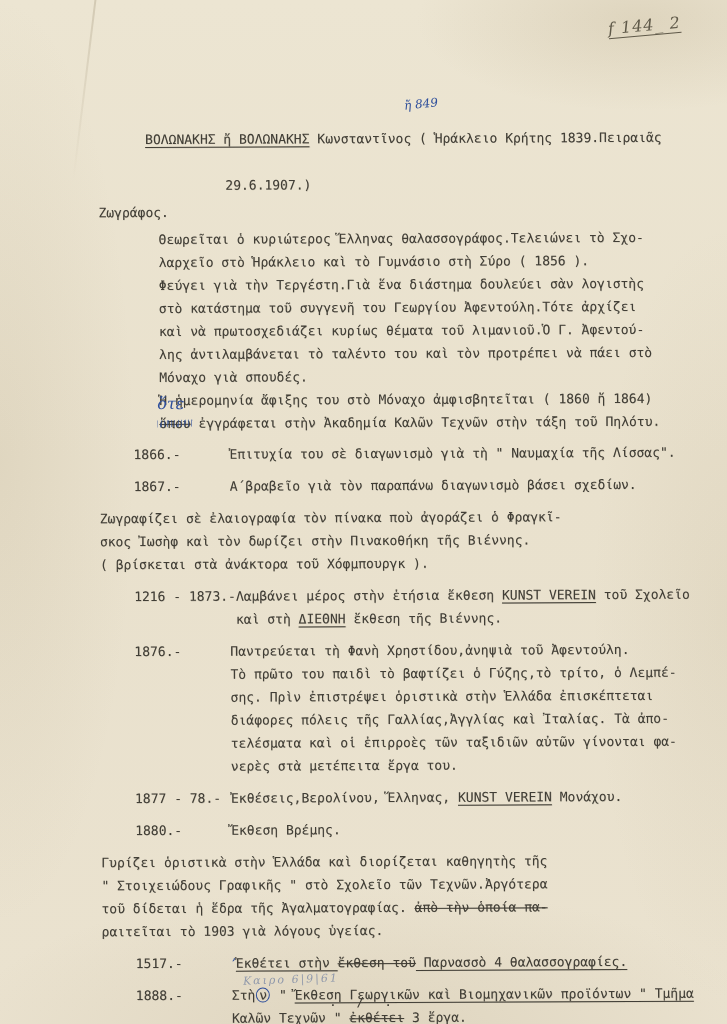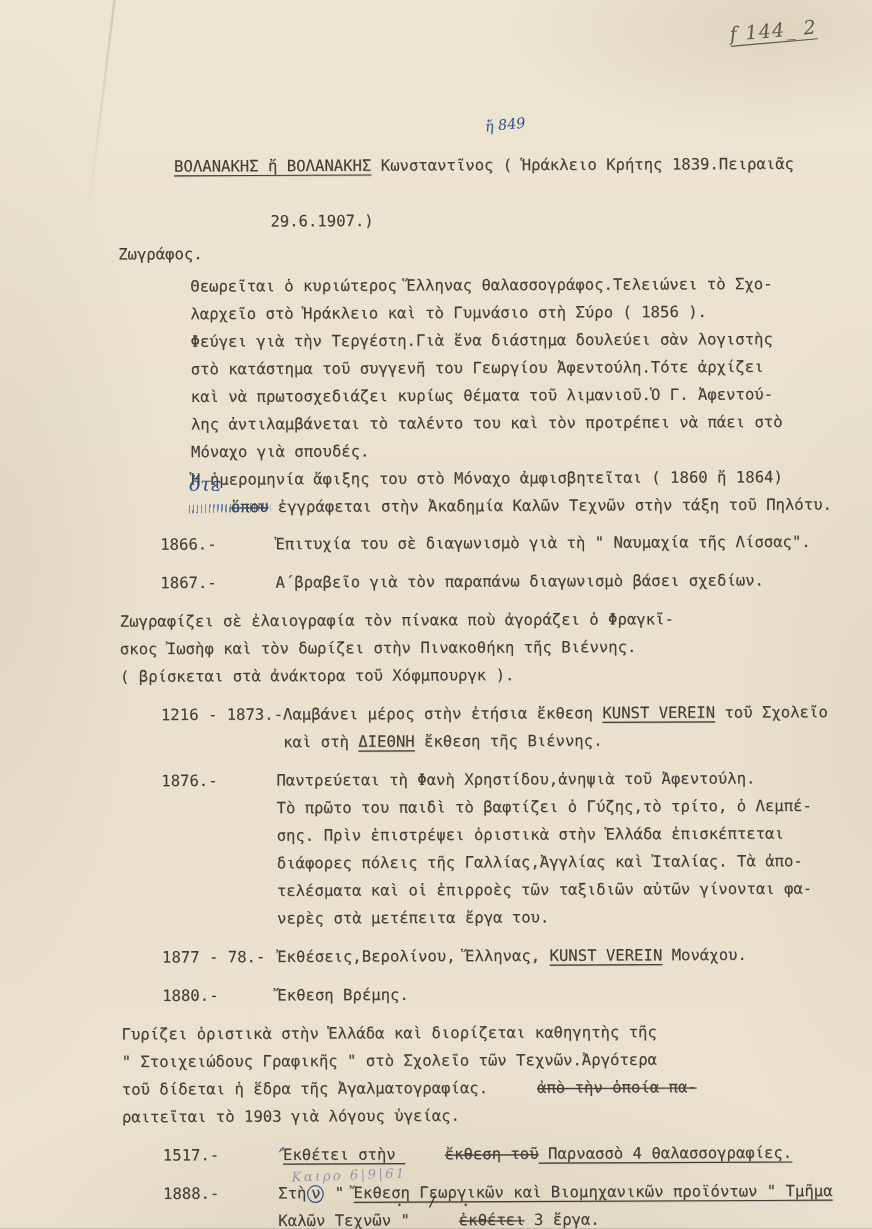--- a/index.html
+++ b/index.html
@@ -13,21 +13,21 @@
       linear-gradient(180deg,#ece5d2 0%, #e9e1cd 45%, #eae2cf 100%);
     font-family:"DejaVu Sans Mono","DejaVu Sans",monospace;
     color:#413e36;
   }
   .crease{position:absolute;left:84px;top:-10px;width:2px;height:190px;
     background:linear-gradient(180deg,rgba(140,125,95,.28),transparent);transform:rotate(7deg);}
   .content{position:absolute;left:100px;top:104px;width:575px;font-size:13px;line-height:23px;
     transform:rotate(-0.25deg);text-shadow:.3px .3px 0 rgba(65,62,54,.30);}
   .line{white-space:pre;}
   .u{text-decoration:underline;text-underline-offset:3px;text-decoration-thickness:1.2px;}
-  .st{text-decoration:line-through;text-decoration-thickness:1.4px;padding-left:33px;}
+  .st{text-decoration:line-through;text-decoration-thickness:1.4px;}
   .hand{color:#2d4e9b;font-family:"DejaVu Serif",serif;font-style:italic;text-shadow:none;}
   .scribble{position:relative;}
   .scribble::before{content:"";position:absolute;left:-2px;right:-2px;top:4px;bottom:4px;
     background:repeating-linear-gradient(95deg, rgba(45,78,155,.60) 0 1.2px, rgba(45,78,155,0) 1.2px 3.4px);
     transform:rotate(-1.5deg);}
   .above-wrap{position:relative;display:inline-block;}
   .above{position:absolute;left:-2px;top:-14px;font-size:16px;line-height:11px;white-space:nowrap;}
   .circle{display:inline-block;border:1.4px solid #2d4e9b;border-radius:50%;line-height:13px;padding:0 2px;margin:0 1px;}
   .title2{margin-left:127px;}
   .profession{margin:4px 0 4px 0;}
@@ -47,21 +47,21 @@
 <body>
 
 <div class="sheet">
   <div class="crease"></div>
 
   <div class="corner-note">f 144_ 2</div>
   <div class="ann hand">ἤ 849</div>
 
   <div class="content">
     <div class="title line">
-      <span class="u">ΒΟΛΑΝΑΚΗΣ ἤ ΒΟΛΑΝΑΚΗΣ</span><span> Κωνσταντῖνος ( Ἡράκλειο Κρήτης 1839.Πειραιᾶς</span>
+      <span class="u">ΒΟΛΩΝΑΚΗΣ ἤ ΒΟΛΩΝΑΚΗΣ</span><span> Κωνσταντῖνος ( Ἡράκλειο Κρήτης 1839.Πειραιᾶς</span>
     </div>
     <div class="title2 line">29.6.1907.)</div>
     <div class="profession line">Ζωγράφος.</div>
 
     <div class="intro">
         <div class="line"><span>Θεωρεῖται ὁ κυριώτερος Ἕλληνας θαλασσογράφος.Τελειώνει τὸ Σχο-</span></div>
         <div class="line"><span>λαρχεῖο στὸ Ἡράκλειο καὶ τὸ Γυμνάσιο στὴ Σύρο ( 1856 ).</span></div>
         <div class="line"><span>Φεύγει γιὰ τὴν Τεργέστη.Γιὰ ἕνα διάστημα δουλεύει σὰν λογιστὴς</span></div>
         <div class="line"><span>στὸ κατάστημα τοῦ συγγενῆ του Γεωργίου Ἀφεντούλη.Τότε ἀρχίζει</span></div>
         <div class="line"><span>καὶ νὰ πρωτοσχεδιάζει κυρίως θέματα τοῦ λιμανιοῦ.Ὁ Γ. Ἀφεντού-</span></div>

